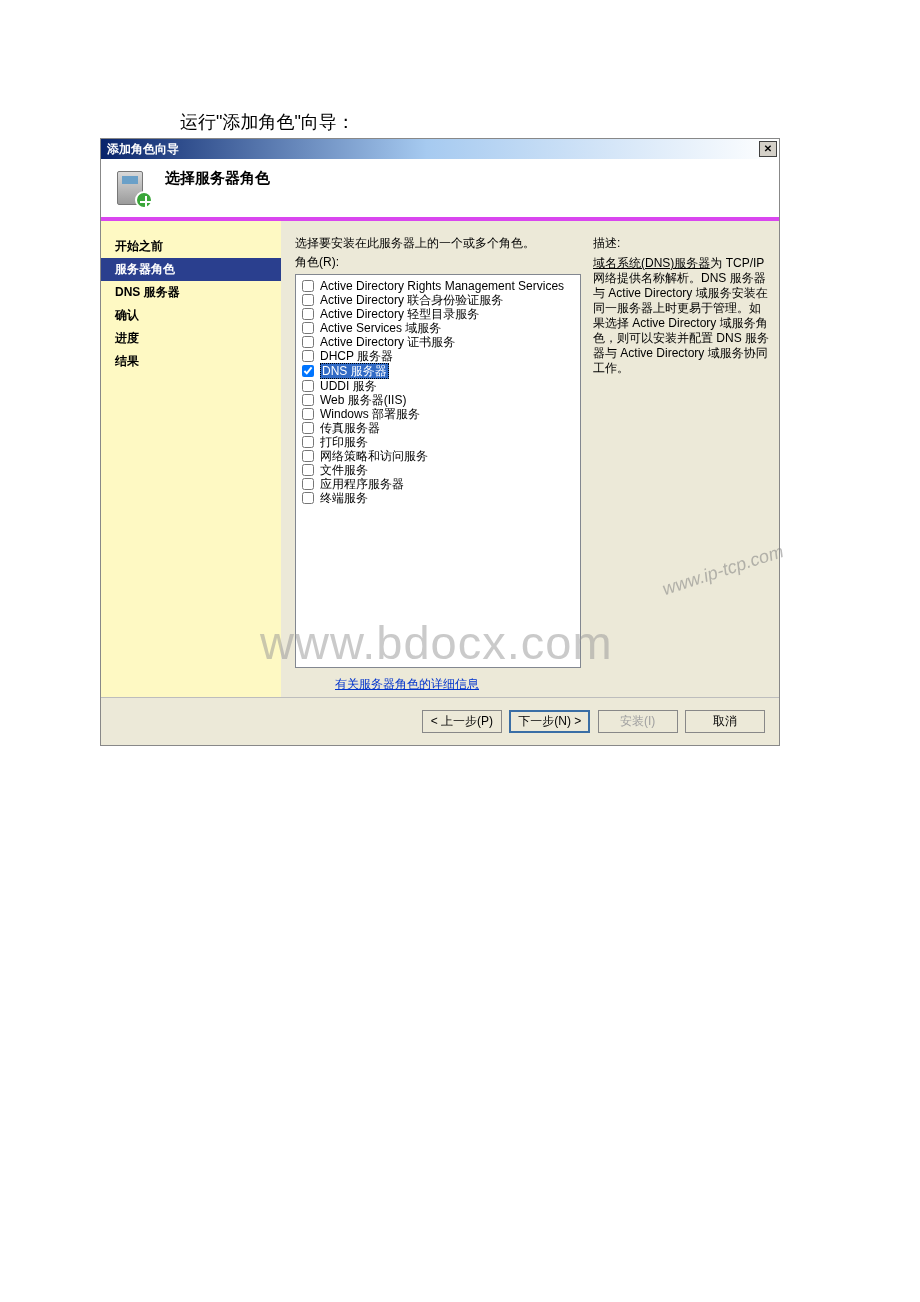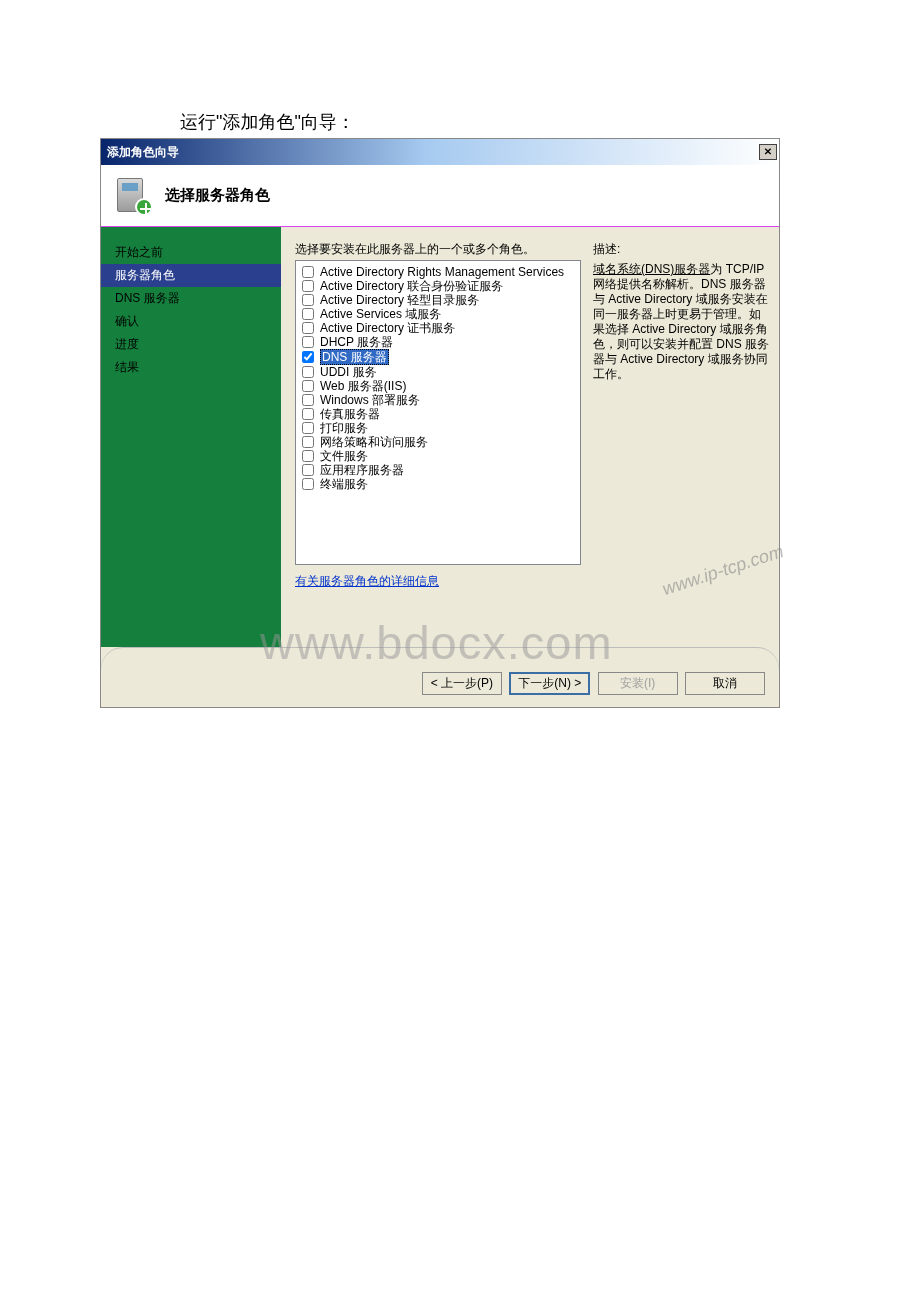--- a/index.html
+++ b/index.html
@@ -17,21 +17,21 @@
     font-size: 18px;
     margin-left: 80px;
     margin-bottom: 4px;
   }
   .window {
     width: 680px;
     border: 1px solid #888;
     background: #ece9d8;
   }
   .titlebar {
-    height: 26px;
+    height: 20px;
     background: linear-gradient(to right, #08246b, #a6caf0 48%, #ffffff);
     color: #fff;
     display: flex;
     align-items: center;
     padding: 0 2px;
     font-weight: bold;
     font-size: 12px;
   }
   .titlebar .title-text { flex: 1; padding-left: 4px; }
   .titlebar .close-btn {
@@ -40,23 +40,22 @@
     border: 1px solid #404040;
     color: #000;
     font-family: Tahoma, sans-serif;
     font-size: 10px;
     font-weight: bold;
     text-align: center;
     line-height: 13px;
   }
   .header-banner {
     background: #ffffff;
-    border-bottom: 1px solid #d946ef;
+    border-bottom: 4px solid #d946ef;
     display: flex;
-    align-items: center;
     padding: 10px 12px;
     height:62px;
   }
   .banner-icon {
     width: 40px; height: 40px;
     margin-right: 12px;
     position: relative;
   }
   .banner-icon .server-box {
     width: 26px; height: 34px;
@@ -86,23 +85,24 @@
     font-size: 15px;
     font-weight: bold;
     color: #000;
   }
   .content {
     display: flex;
     background: #ece9d8;
   }
   .sidebar {
     width: 180px;
-    background: #15803d;
+    background: #fef9c3;
     padding: 14px 0;
     min-height: 420px;
+    font-weight: bold;
   }
   .sidebar .nav-item {
     padding: 3px 14px;
     color: #000;
     cursor: default;
     font-size:12px;
   }
   .sidebar .nav-item.active {
     background: #2a3f8e;
     color: #fff;
@@ -112,21 +112,21 @@
     padding: 14px 8px 4px 14px;
     display:flex;
     gap:12px;
   }
   .main-left{ flex:1; display:flex; flex-direction:column;}
   .instruction { margin-bottom: 2px; }
   .role-label { margin-bottom: 3px; }
   .roles-box {
     border: 1px solid #828790;
     background: #fff;
-    height: 305px;
+    height: 394px;
     overflow: auto;
     padding: 4px 4px;
   }
   .role-row {
     display: flex;
     align-items: center;
     padding: 0 2px;
     line-height: 14px;
     font-size:12px;
     font-family: "SimSun", Tahoma, sans-serif;
@@ -139,34 +139,34 @@
     color:#fff;
     border:1px dotted #000;
     padding:0 1px;
   }
   .role-name{ white-space:nowrap;}
   .more-link{
     margin-top:8px;
     color:#0033cc;
     text-decoration:underline;
     font-size:12px;
+    margin-left:40px;
   }
   .desc-panel{
     width:178px;
     font-size:12px;
   }
   .desc-title{ margin-bottom:4px;}
   .desc-body{ line-height:15px;}
   .desc-body .desc-link{ color:#000000; text-decoration:underline;}
   .footer{
     border-top:1px solid #bdbdbd;
     background:#ece9d8;
-    padding: 24px 14px 12px 14px;
+    padding: 12px 14px 12px 14px;
     text-align:right;
-    border-radius:22px;
   }
   .footer button{
     font-family: "SimSun", Tahoma, sans-serif;
     font-size:12px;
     padding:2px 8px;
     min-width:80px;
     margin-left:4px;
     background:#ece9d8;
     border:1px solid #888;
   }
@@ -223,20 +223,21 @@
           <div class="nav-item active">服务器角色</div>
           <div class="nav-item">DNS 服务器</div>
           <div class="nav-item">确认</div>
           <div class="nav-item">进度</div>
           <div class="nav-item">结果</div>
         </div>
 
       <div class="main">
         <div class="main-left">
           <div class="instruction">选择要安装在此服务器上的一个或多个角色。</div>
+          <div class="role-label">角色(R):</div>
           <div class="roles-box" id="roles-box">
               <div class="role-row">
                 <input type="checkbox" style="">
                 <span class="role-name">Active Directory Rights Management Services</span>
               </div>
               <div class="role-row">
                 <input type="checkbox" style="">
                 <span class="role-name">Active Directory 联合身份验证服务</span>
               </div>
               <div class="role-row">

